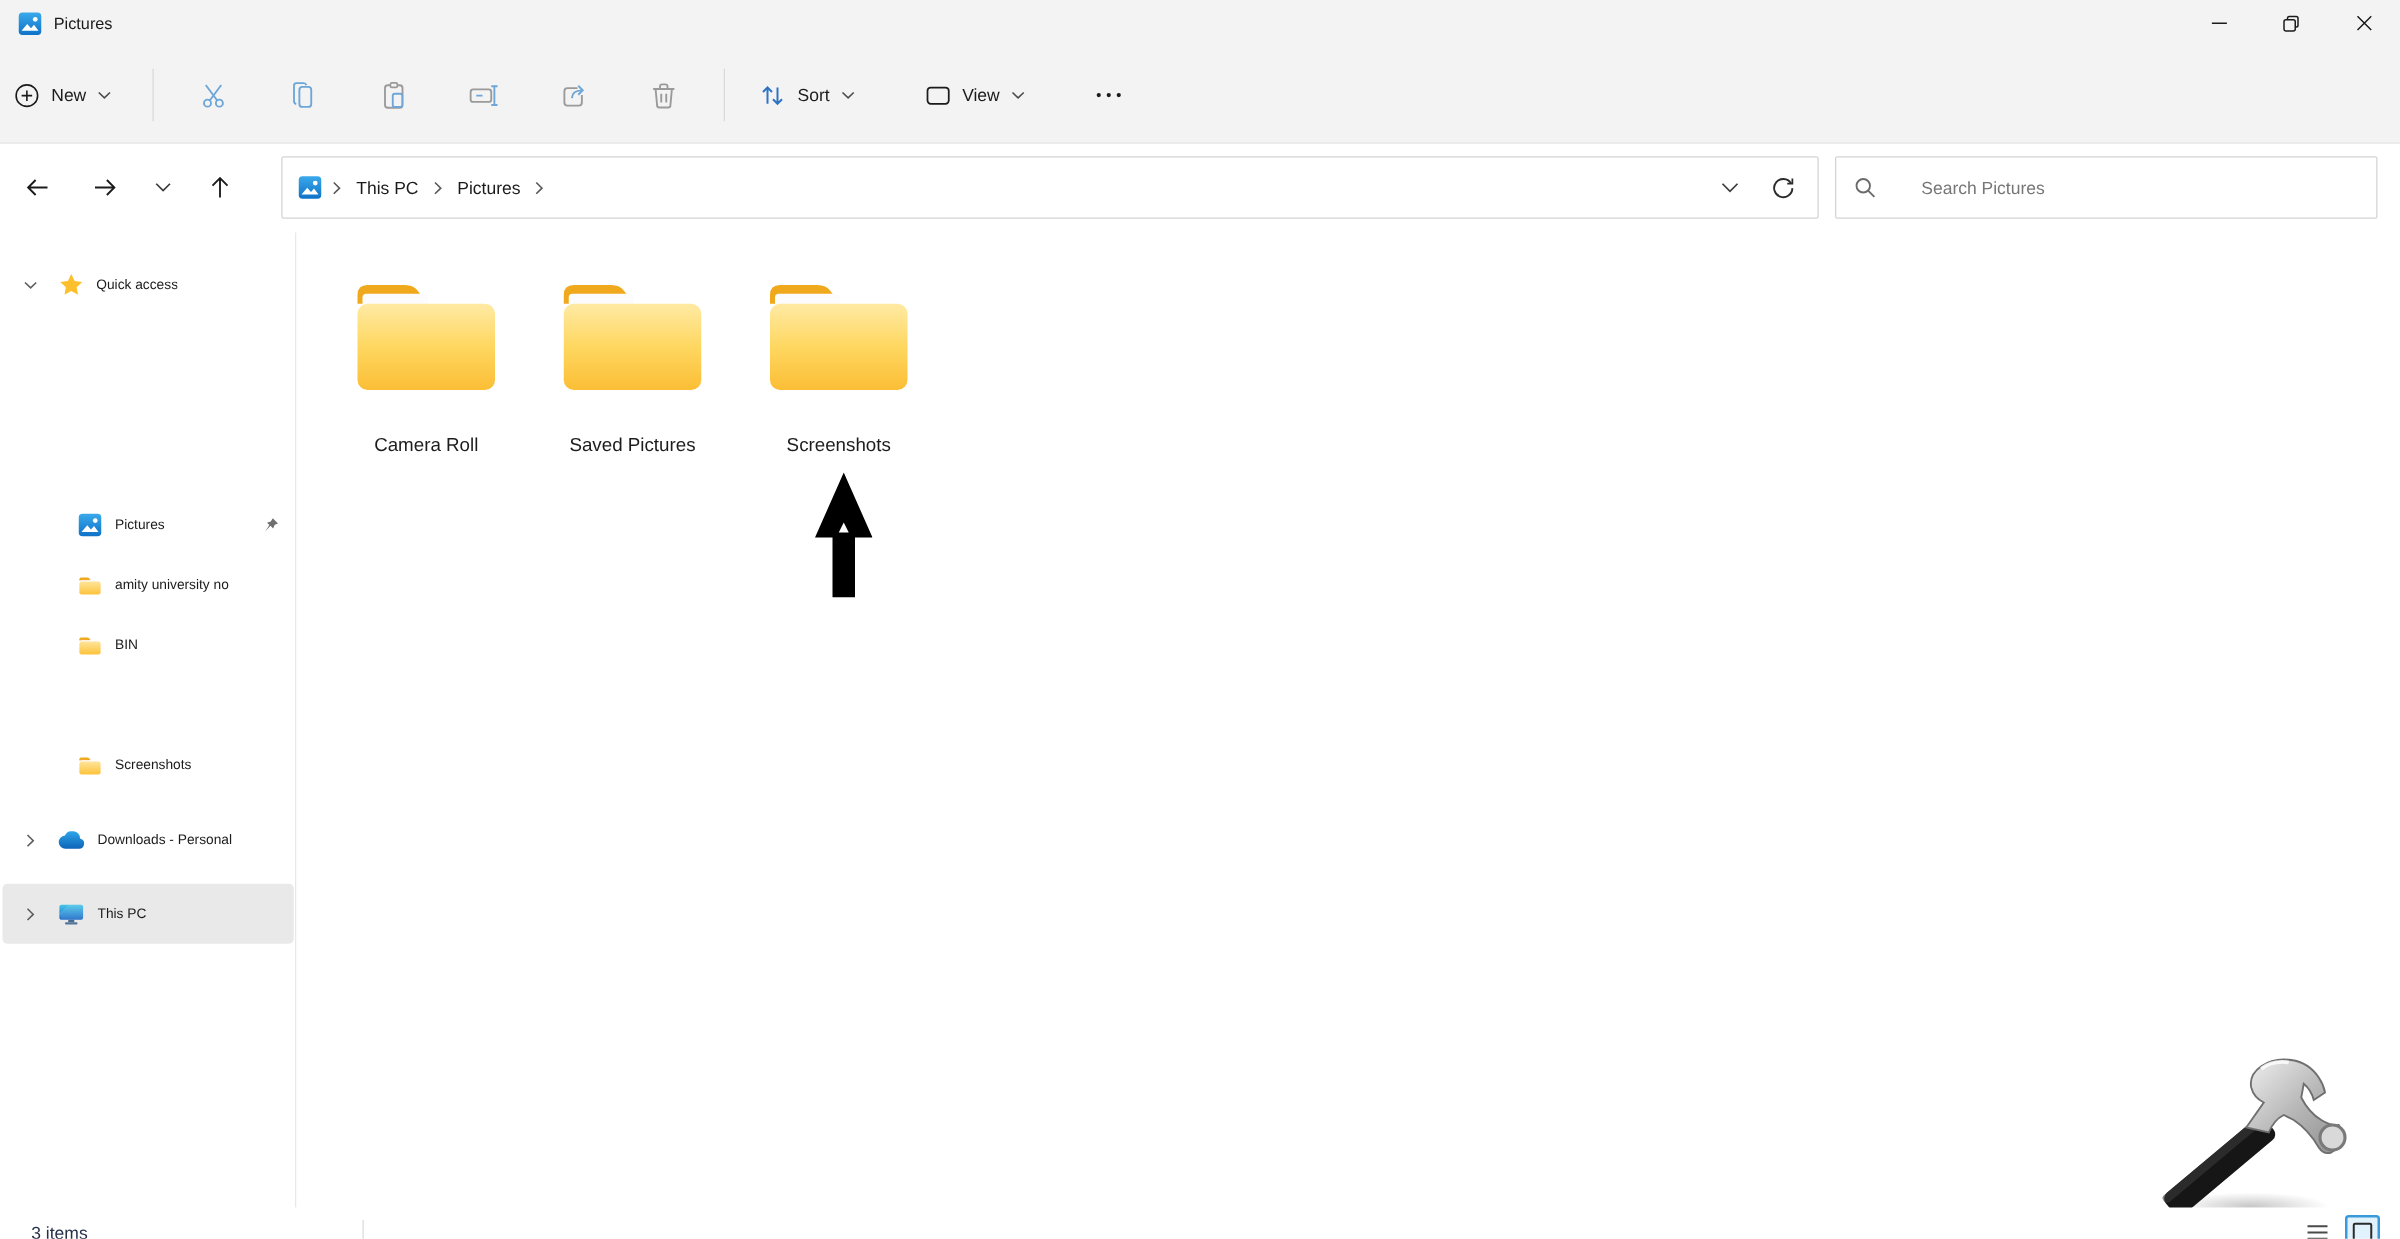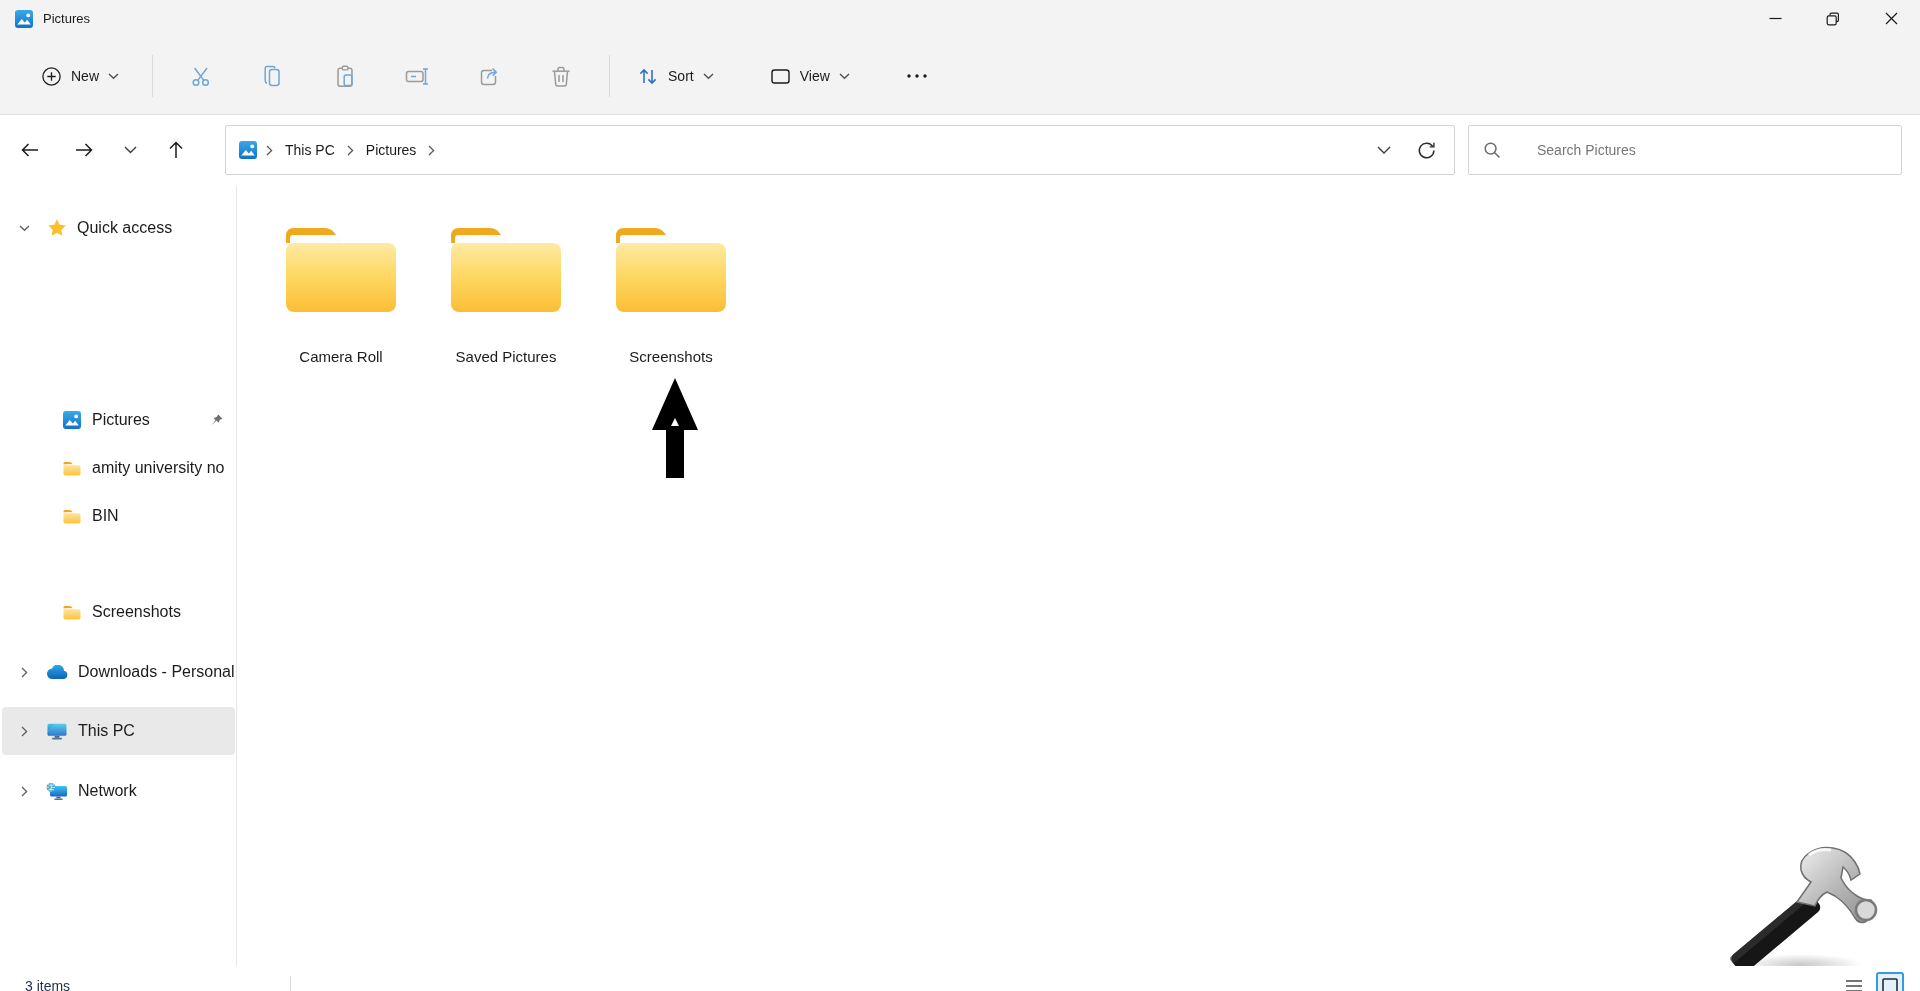--- a/index.html
+++ b/index.html
@@ -8,21 +8,21 @@
   svg { display:block; }
 
   
   .header { position:absolute; top:0; left:0; width:1920px; height:115px; background:#f3f3f3; border-bottom:1px solid #e1e1e1; }
   .titlebar { position:absolute; top:0; left:0; width:1920px; height:37px; display:flex; align-items:center; }
   .titlebar .appico { margin-left:14px; }
   .titlebar .title { margin-left:9px; font-size:13px; color:#1b1b1b; }
   .wc { position:absolute; top:0; height:37px; width:58px; display:flex; align-items:center; justify-content:center; cursor:default; }
   .wc-min { right:116px; } .wc-max { right:58px; } .wc-close { right:0; }
 
-  .toolbar { position:absolute; top:37px; left:0; width:1920px; height:78px; display:flex; align-items:center; padding-left:30px; }
+  .toolbar { position:absolute; top:37px; left:0; width:1920px; height:78px; display:flex; align-items:center; }
   .tbtn { display:flex; align-items:center; gap:9px; height:44px; padding:0 11px; border-radius:4px; font-size:14px; color:#1b1b1b; }
   .tsep { width:1px; height:42px; background:#d9d9d9; }
   .tico { width:48px; height:44px; display:flex; align-items:center; justify-content:center; border-radius:4px; margin:0 12px; }
   .sep1 { margin-left:22px; margin-right:12px; }
   .sep2 { margin-left:12px; margin-right:4px; }
   .grp { margin-left:12px; }
   .grp2 { margin-left:34px;align-items:center; }
   .more { margin-left:36px; width:40px; height:44px; display:flex; align-items:center; justify-content:center; }
 
   
@@ -32,21 +32,21 @@
   .addrbox { position:absolute; left:225px; top:10px; width:1230px; height:50px; border:1px solid #d4d4d4; background:#fff; display:flex; align-items:center; padding:0 12px; border-radius:2px; }
   .crumb { font-size:14px; color:#1b1b1b; padding:0 4px; white-space:nowrap; }
   .ccv { padding:0 8px; display:flex; align-items:center; }
   .addr-right { margin-left:auto; display:flex; align-items:center; gap:26px; padding-right:6px; }
   .searchbox { position:absolute; left:1468px; top:10px; width:434px; height:50px; border:1px solid #d4d4d4; background:#fff; display:flex; align-items:center; padding:0 14px; gap:12px; border-radius:2px; }
   .searchbox input { border:none; outline:none; flex:1; font-size:14px; font-family:"Liberation Sans",sans-serif; color:#1b1b1b; background:transparent;margin-left:24px; }
   .searchbox input::placeholder { color:#767676; }
 
   
   .sidebar { position:absolute; top:186px; left:0; width:237px; bottom:14px; border-right:1px solid #e8e8e8; background:#fff; }
-  .sb-row { position:absolute; left:2px; width:233px; height:48px; display:flex; align-items:center; font-size:16px; color:#1b1b1b; border-radius:4px; }
+  .sb-row { position:absolute; left:2px; width:233px; height:48px; display:flex; align-items:center; font-size:11px; color:#1b1b1b; border-radius:4px; }
   .sb-row.sel { background:#e9e9e9; }
   .sb-chev { width:20px; margin-left:12px; display:flex; justify-content:center; }
   .sb-ico-qa { margin-left:13px; }
   .sb-ico-child { margin-left:60px; }
   .sb-ico-root { margin-left:12px; }
   .sb-lab { margin-left:10px; white-space:nowrap; overflow:hidden; }
   .sb-pin { margin-left:auto; margin-right:12px; }
 
   
   .main { position:absolute; left:238px; top:186px; right:0; bottom:0; background:#fff; }
@@ -383,38 +383,20 @@
       <svg width="22" height="19" viewBox="0 0 22 19">
           <rect x="1.5" y="1.8" width="19" height="12" rx="1.6" fill="url(#gmon)"></rect>
           <path d="M1.5 8.6l7.4-6.8h12.1v12H3.2z" fill="#ffffff" opacity="0.12"></path>
           <rect x="8.6" y="13.8" width="4.8" height="2" fill="#46698c"></rect>
           <rect x="6" y="15.8" width="10" height="1.7" rx="0.8" fill="#53759a"></rect>
         </svg>
     </span>
     <span class="sb-lab">This PC</span>
   </div>
 
-  <div class="sb-row" style="top:581px">
-    <span class="sb-chev">
-      <svg width="7" height="11" viewBox="0 0 7 11" fill="none" stroke="#5f5f5f" stroke-width="1.3">
-          <path d="M1 1l4.6 4.5L1 10"></path>
-        </svg>
-    </span>
-    <span class="sb-ico-root">
-      <svg width="22" height="19" viewBox="0 0 22 19">
-          <rect x="4" y="4" width="17" height="10.6" rx="1.5" fill="url(#gmon)"></rect>
-          <rect x="10.4" y="14.6" width="4.2" height="1.8" fill="#46698c"></rect>
-          <rect x="8.2" y="16.4" width="8.6" height="1.6" rx="0.8" fill="#53759a"></rect>
-          <circle cx="5" cy="5.4" r="4.3" fill="#3f9be0"></circle>
-          <path d="M5 1.3v8.2M1 5.4h8M2 2.8q3 1.6 6 0M2 8q3-1.6 6 0" stroke="#e8f5e4" stroke-width="0.9" fill="none"></path>
-          <path d="M2.6 3.4q1.2 1.4 0 2.8l1.4 1 1-1.8-0.6-2z" fill="#7ac142"></path>
-        </svg>
-    </span>
-    <span class="sb-lab">Network</span>
-  </div>
 </div>
 
 <div class="main">
 
   <div class="fitem fi-0">
     <svg width="126" height="100" viewBox="0 0 126 100">
         <path d="M8 16q0-8 8-8h30q7 0 10.5 5l7.5 10H8z" fill="#f0a91c"></path>
         <rect x="12" y="15" width="52" height="14" rx="3" fill="#fcfcfc"></rect>
         <rect x="8" y="23" width="110" height="69" rx="8" fill="url(#gfold)"></rect>
       </svg>

